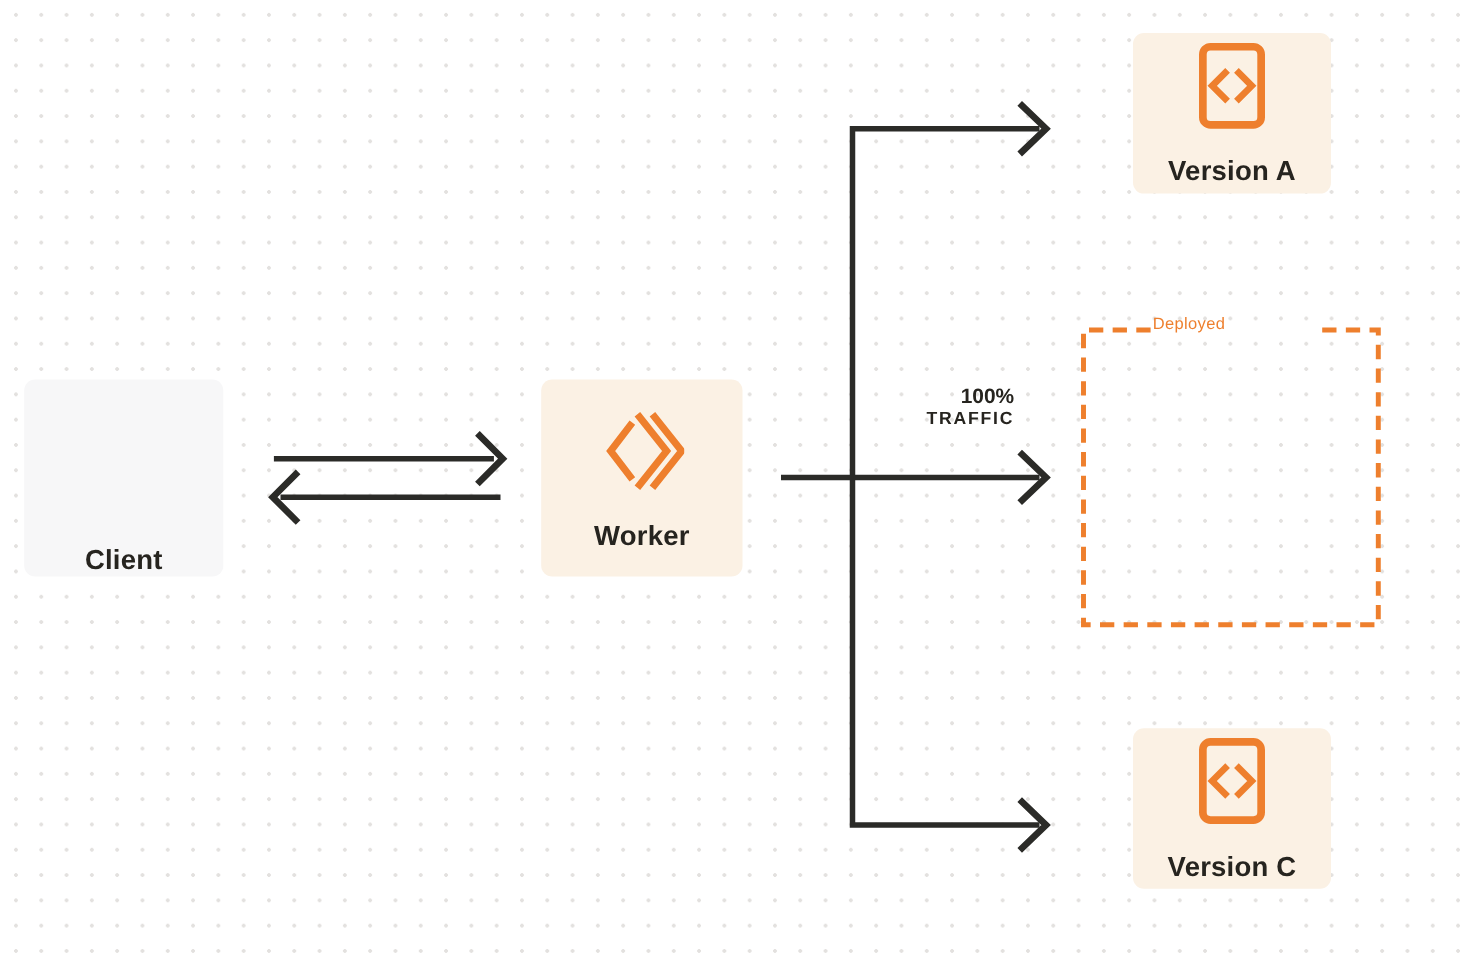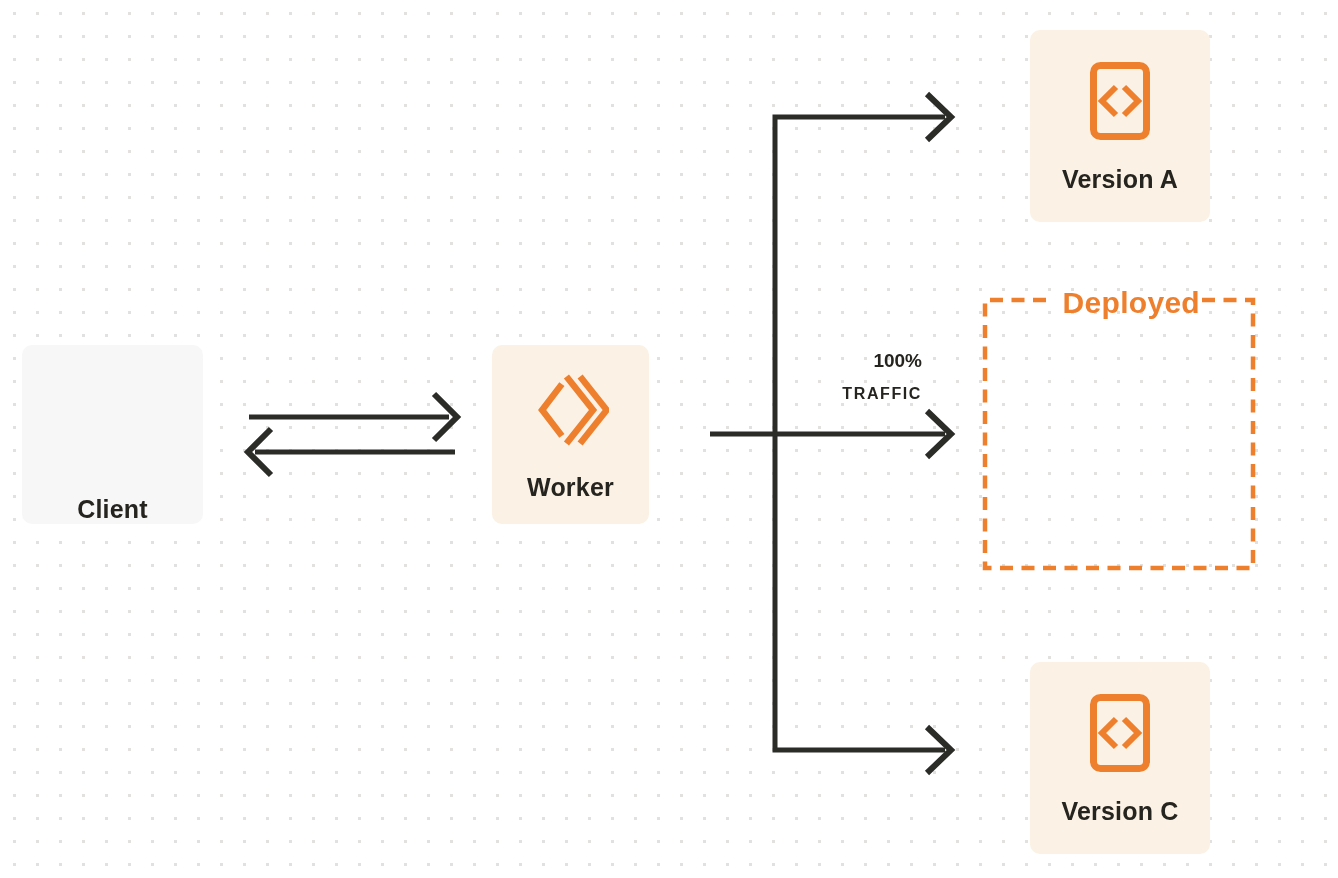--- a/index.html
+++ b/index.html
@@ -38,28 +38,28 @@
     letter-spacing: 0.2px;
   }
   .client {
     left: 22px; top: 345px;
     width: 181px; height: 179px;
     background: #f7f7f8;
     justify-content: flex-end;
   }
   .worker {
     left: 492px; top: 345px;
-    width: 157px; height: 179px;
+    width: 183px; height: 179px;
     background: #fbf1e4;
     gap: 24px;
     padding-top: 4px;
     box-sizing: border-box;
   }
   .version {
-    width: 180px; height: 192px;
+    width: 180px; height: 146px;
     background: #fbf1e4;
     gap: 24px;
     padding-top: 2px;
     box-sizing: border-box;
   }
   .version-a { left: 1030px; top: 30px; }
   .version-b { left: 1030px; top: 345px; height: 179px; }
   .version-c { left: 1030px; top: 662px; align-items: center; }
   .traffic-label {
     position: absolute;
@@ -69,29 +69,28 @@
     color: #26241f;
   }
   .traffic-label .pct {
     font-size: 19px;
     font-weight: 700;
   }
   .traffic-label .word {
     font-size: 16px;
     font-weight: 700;
     letter-spacing: 1.6px;
-    margin-top: 13px;
   }
   .deployed-label {
     position: absolute;
     left: 1048px; top: 286px;
     width: 152px;
-    text-align: right;
-    font-size: 30px;
-    font-weight: 700;
+    text-align: left;
+    font-size: 15px;
+    font-weight: 400;
     letter-spacing: 0.3px;
     color: #ee7f2d;
   }
   svg.icon { display: block; }
 </style>
 </head>
 <body>
 
 <div class="canvas">
 

